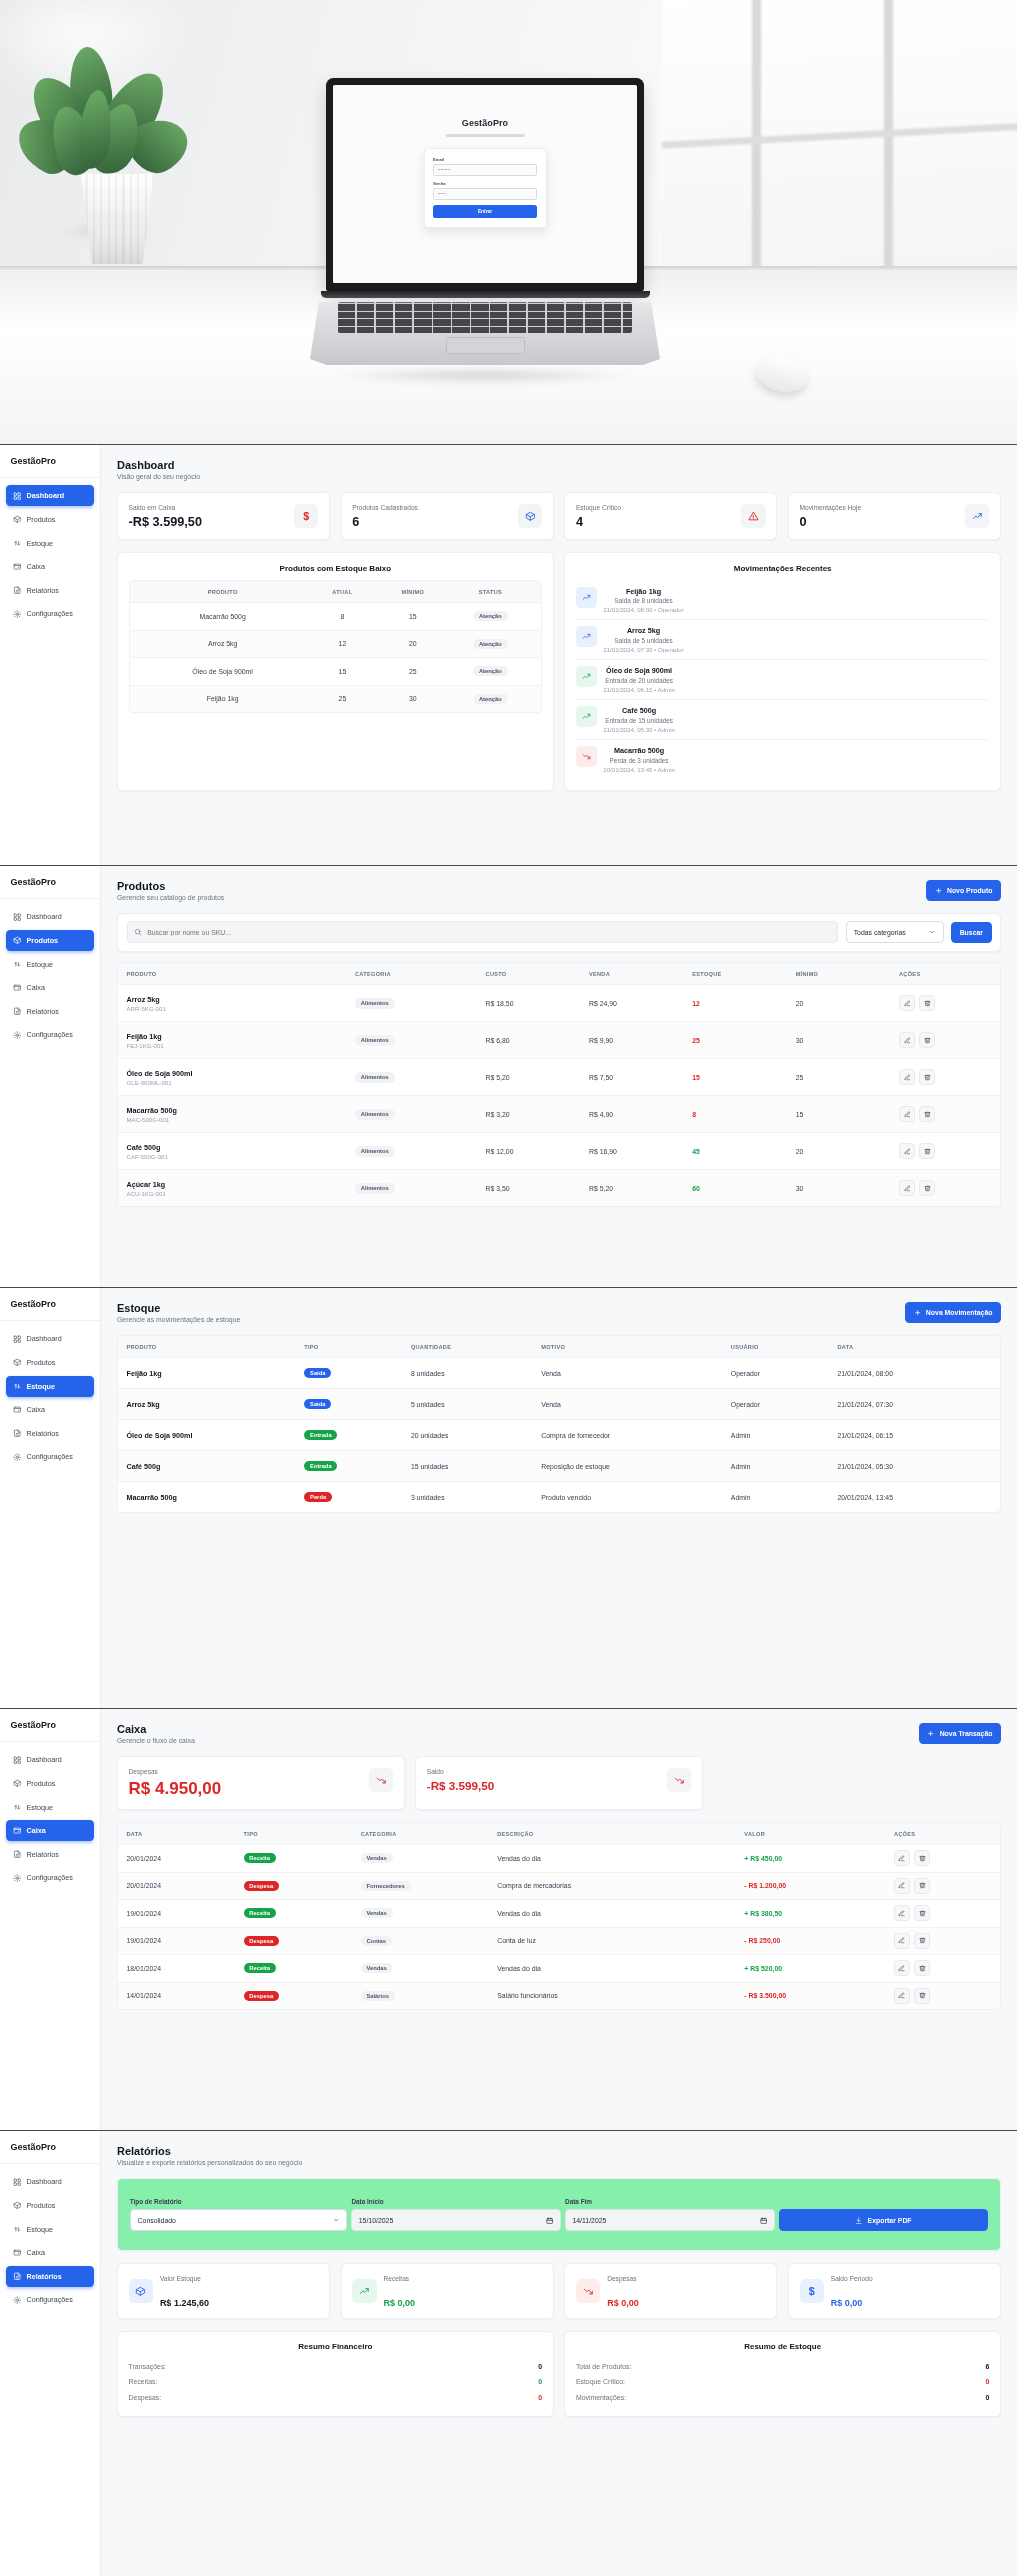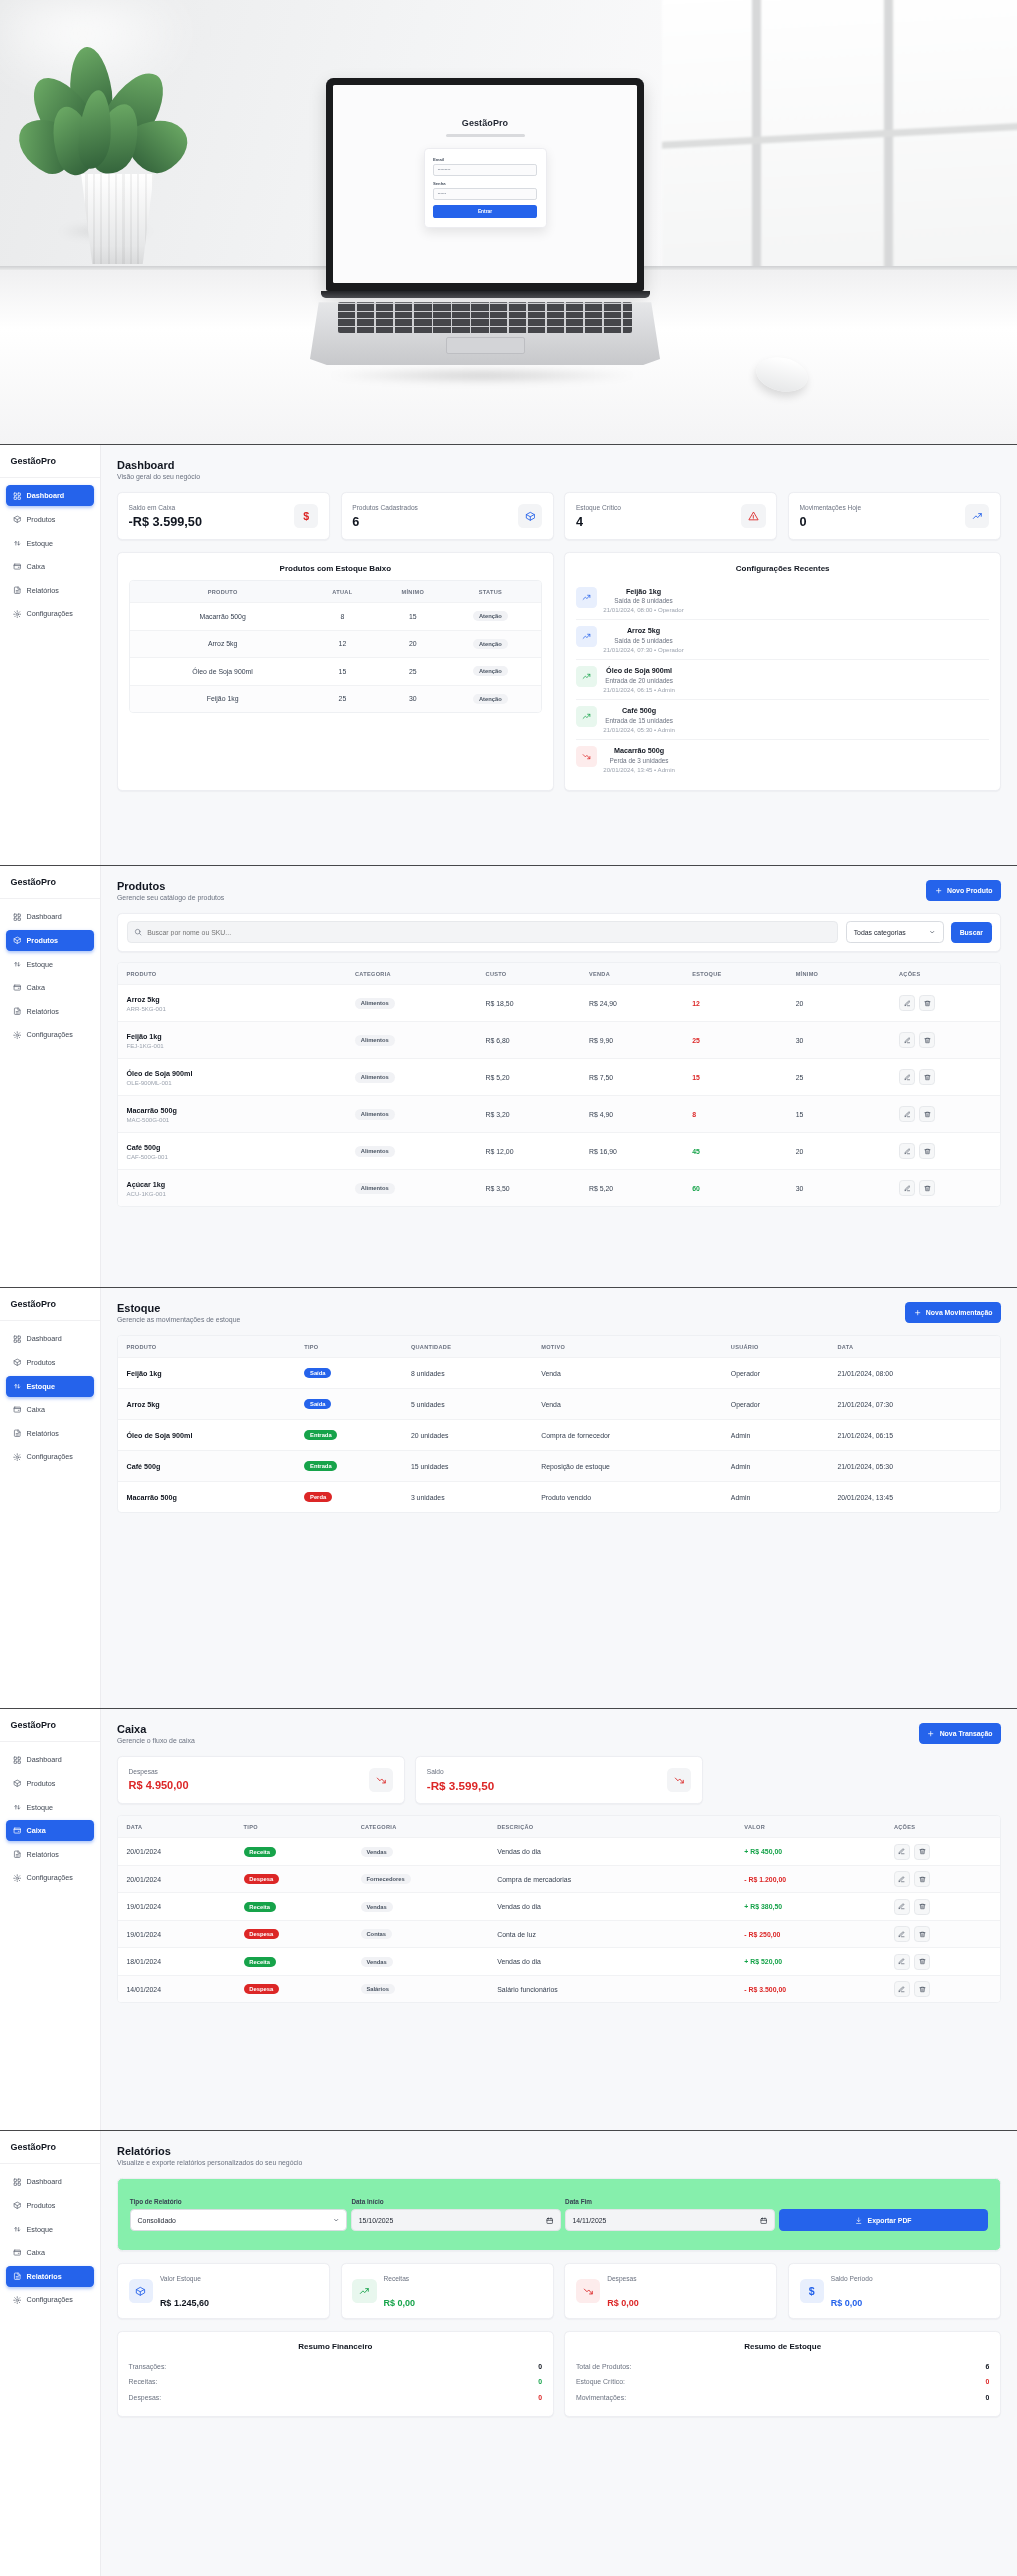--- a/index.html
+++ b/index.html
@@ -365,21 +365,21 @@
             </div>
           <div class="tr g-low">
               <span>Feijão 1kg</span>
               <span>25</span>
               <span>30</span>
               <span><span class="pill gray">Atenção</span></span>
             </div>
         </div>
       </div>
       <div class="card">
-        <div class="ctitle">Configurações Recentes</div>
+        <div class="ctitle">Movimentações Recentes</div>
         <div class="mv">
             <div class="mvicon blue">
               <svg viewBox="0 0 24 24" fill="none" stroke="currentColor" stroke-width="2" stroke-linecap="round" stroke-linejoin="round">
                 <path d="M3 17l6-6 4 4 8-9"></path>
                 <path d="M15 6h6v6"></path>
               </svg>
             </div>
             <div>
               <div class="mvname">Feijão 1kg</div>
               <div class="mvdesc">Saída de 8 unidades</div>
@@ -885,21 +885,21 @@
           <svg viewBox="0 0 24 24" fill="none" stroke="currentColor" stroke-width="2.4" stroke-linecap="round">
             <path d="M12 5v14M5 12h14"></path>
           </svg>
           <span>Nova Transação</span>
         </button>
     </div>
     <div class="cards3">
       <div class="scard">
         <div>
             <div class="slabel">Despesas</div>
-            <div class="sval red" style="font-size:11px">R$ 4.950,00</div>
+            <div class="sval red" style="font-size:17px">R$ 4.950,00</div>
           </div>
         <div class="ibox red">
             <svg viewBox="0 0 24 24" fill="none" stroke="currentColor" stroke-width="2" stroke-linecap="round" stroke-linejoin="round">
               <path d="M3 7l6 6 4-4 8 9"></path>
               <path d="M15 18h6v-6"></path>
             </svg>
           </div>
       </div>
       <div class="scard">
         <div>

